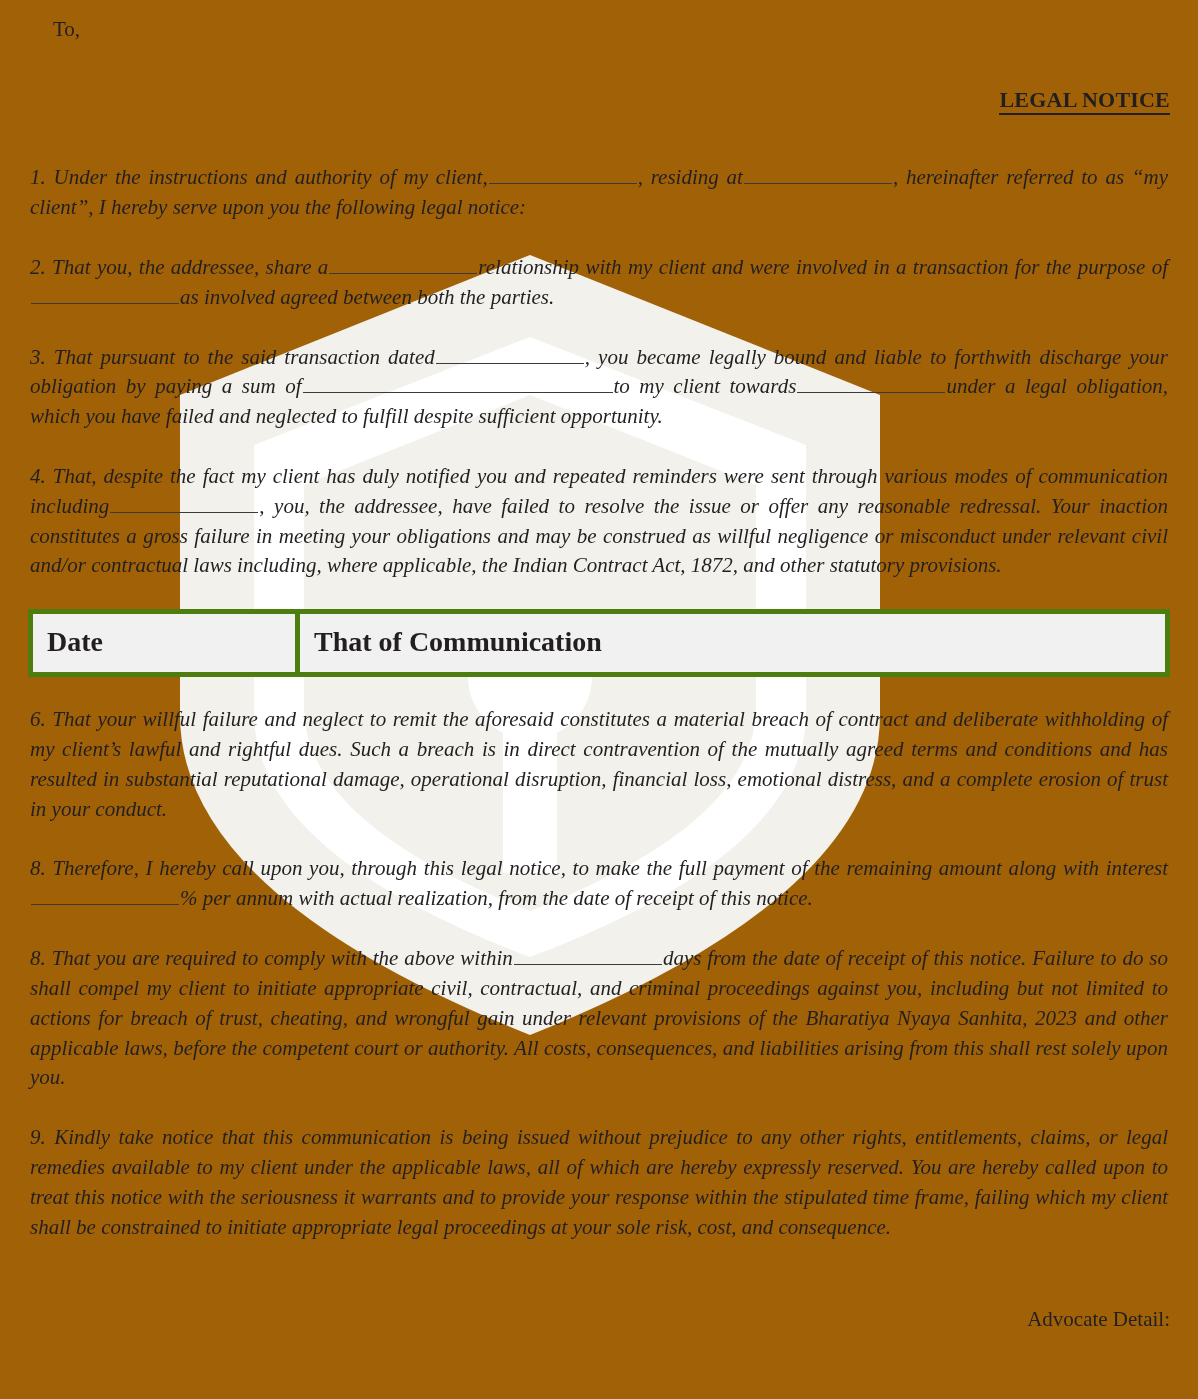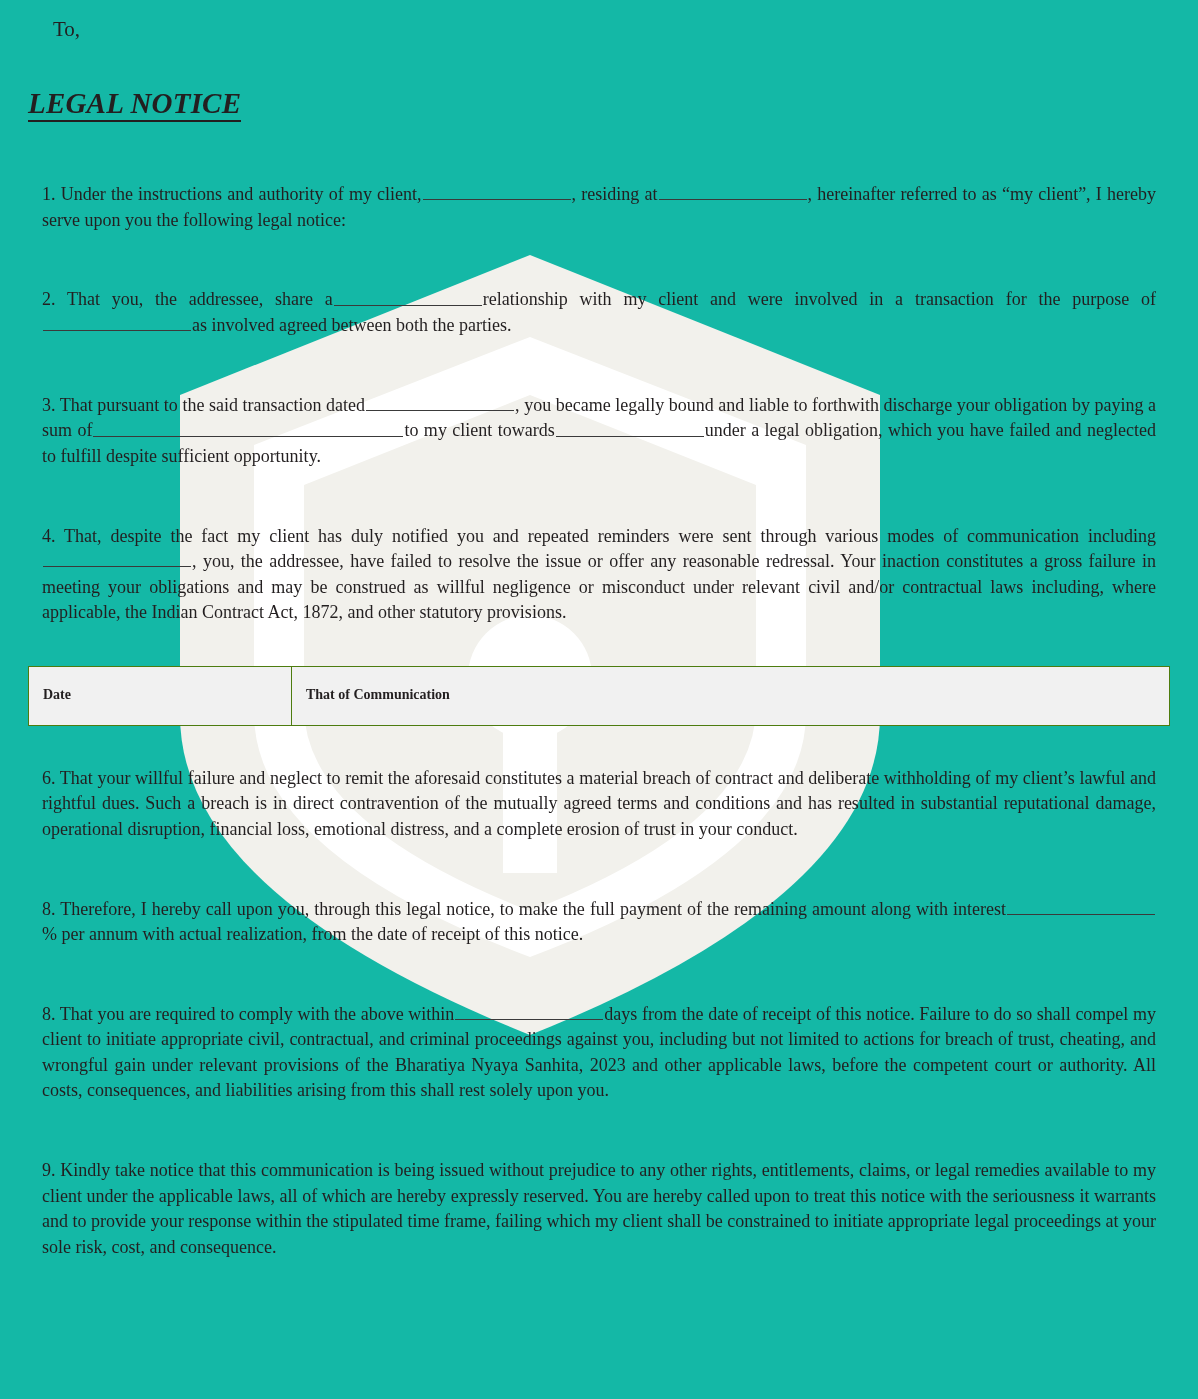--- a/index.html
+++ b/index.html
@@ -9,21 +9,21 @@
   }
   body {
     font-family: "Liberation Serif", "DejaVu Serif", serif;
     color: #231f20;
   }
   #page {
     position: relative;
     width: 1198px;
     height: 1399px;
     overflow: hidden;
-    background: #14b8a6;
+    background: #a16207;
     box-sizing: border-box;
   }
 
   
   #watermark {
     position: absolute;
     left: 120px;
     top: 245px;
     width: 820px;
     height: 800px;
@@ -42,39 +42,39 @@
   }
 
   .to-line {
     font-size: 21px;
     line-height: 1.3;
     padding-top: 16px;
     padding-left: 25px;
   }
 
   .doc-title {
-    text-align: left;
+    text-align: right;
     font-weight: bold;
-    font-size: 29px;
+    font-size: 22px;
     letter-spacing: 0.2px;
     margin-top: 44px;
     margin-bottom: 0;
-    font-style: italic;
   }
   .doc-title span {
     border-bottom: 2px solid #231f20;
     padding-bottom: 1px;
   }
 
   .para {
-    font-size: 18px;
+    font-size: 21px;
     line-height: 1.42;
     text-align: justify;
     text-justify: inter-word;
-    margin: 14px;
+    margin: 2px;
+    font-style: italic;
   }
   .gap-lg { height: 48px; }
   .gap-md { height: 26px; }
 
   .blank {
     display: inline-block;
     border-bottom: 1px solid #3a3a3a;
     vertical-align: baseline;
     height: 0.95em;
     margin: 0 1px;
@@ -84,24 +84,24 @@
 
   
   .comm-table {
     width: 1142px;
     border-collapse: collapse;
     margin: 0;
     table-layout: fixed;
     background: #f1f1f1;
   }
   .comm-table th {
-    border: 1px solid #4d7c0f;
+    border: 5px solid #4d7c0f;
     background: #f1f1f1;
     font-weight: bold;
-    font-size: 14px;
+    font-size: 28px;
     text-align: left;
     padding: 12px 14px 14px 14px;
     height: 32px;
     color: #231f20;
   }
   .comm-table th.col-date { width: 234px; }
 
   
   .sig-block {
     text-align: right;
@@ -188,19 +188,20 @@
 
     <p class="para"><span>8. That you are required to comply with the above within</span><span class="blank b-md"></span><span>days from the date of receipt of this notice. Failure to do so shall compel my client to initiate appropriate civil, contractual, and criminal proceedings against you, including but not limited to actions for breach of trust, cheating, and wrongful gain under relevant provisions of the Bharatiya Nyaya Sanhita, 2023 and other applicable laws, before the competent court or authority. All costs, consequences, and liabilities arising from this shall rest solely upon you.</span></p>
 
     <div class="gap-md"></div>
 
     <p class="para">9. Kindly take notice that this communication is being issued without prejudice to any other rights, entitlements, claims, or legal remedies available to my client under the applicable laws, all of which are hereby expressly reserved. You are hereby called upon to treat this notice with the seriousness it warrants and to provide your response within the stipulated time frame, failing which my client shall be constrained to initiate appropriate legal proceedings at your sole risk, cost, and consequence.</p>
 
     <div style="height:62px"></div>
 
     <div class="sig-block">
+      <p class="sig-row">Advocate Detail:</p>
       <div class="sig-gap"></div>
       <div class="sig-gap"></div>
 
     </div>
 
   </div>
 </div>
 
 </body></html>

